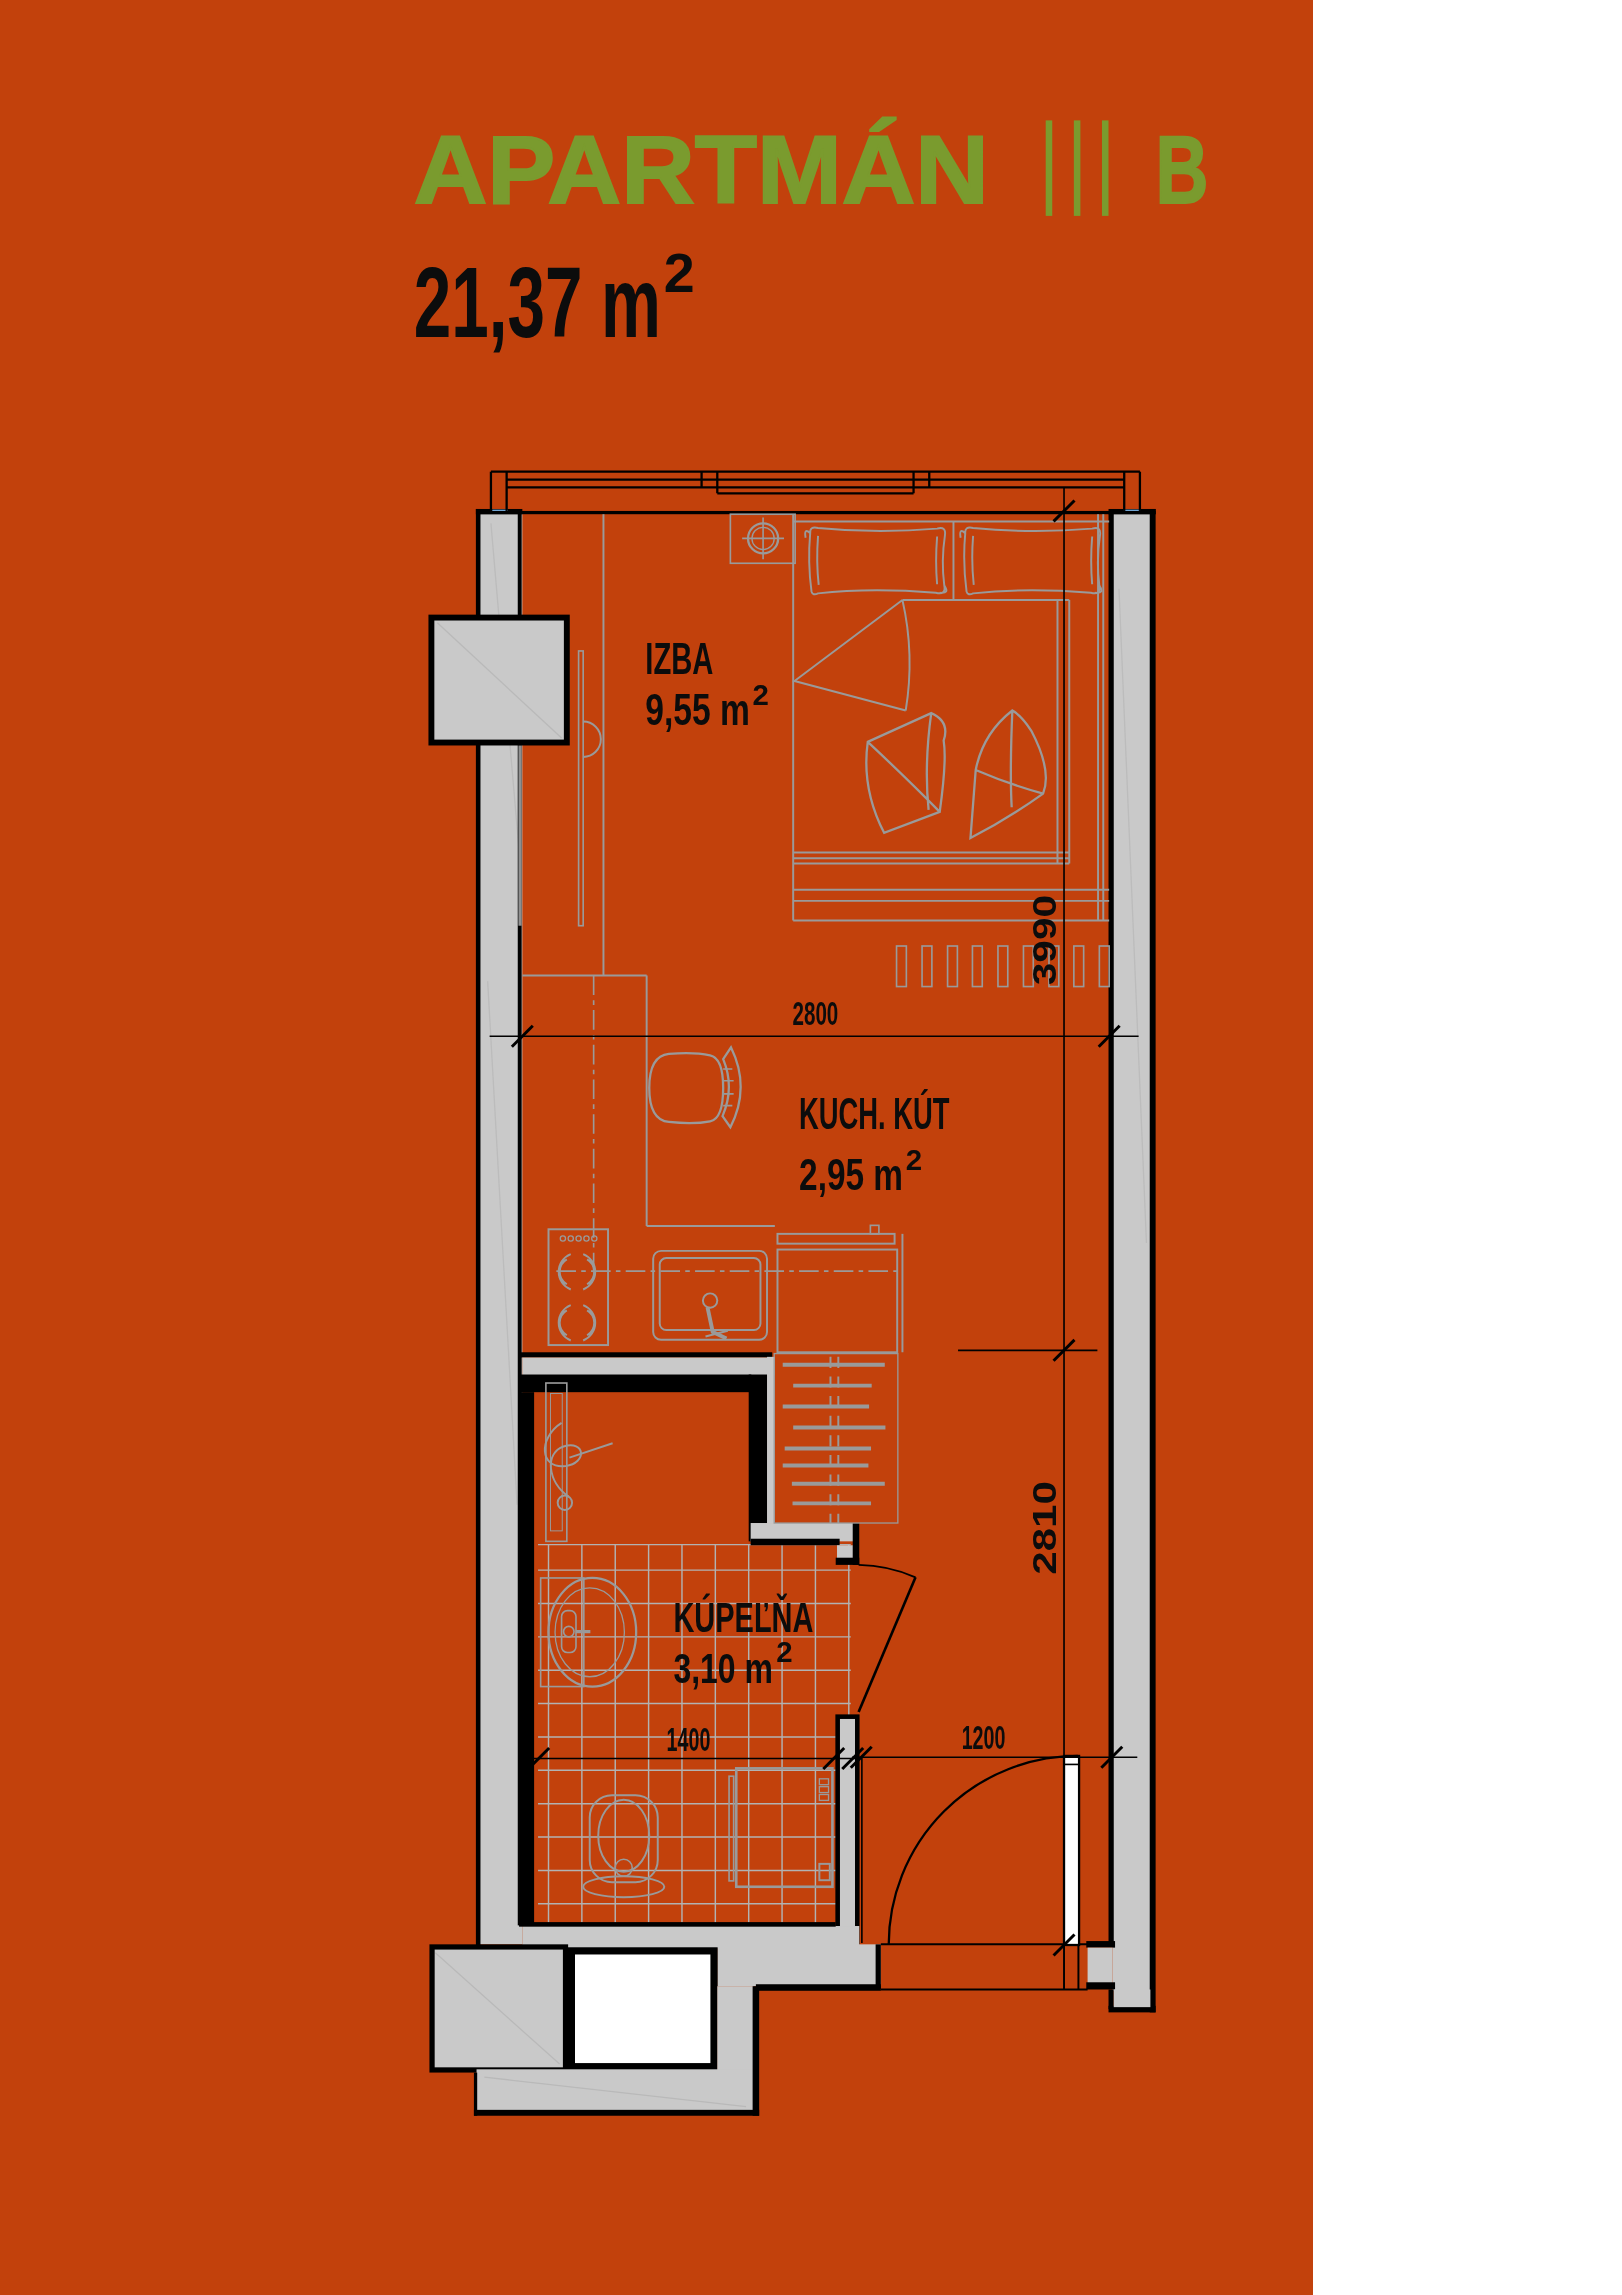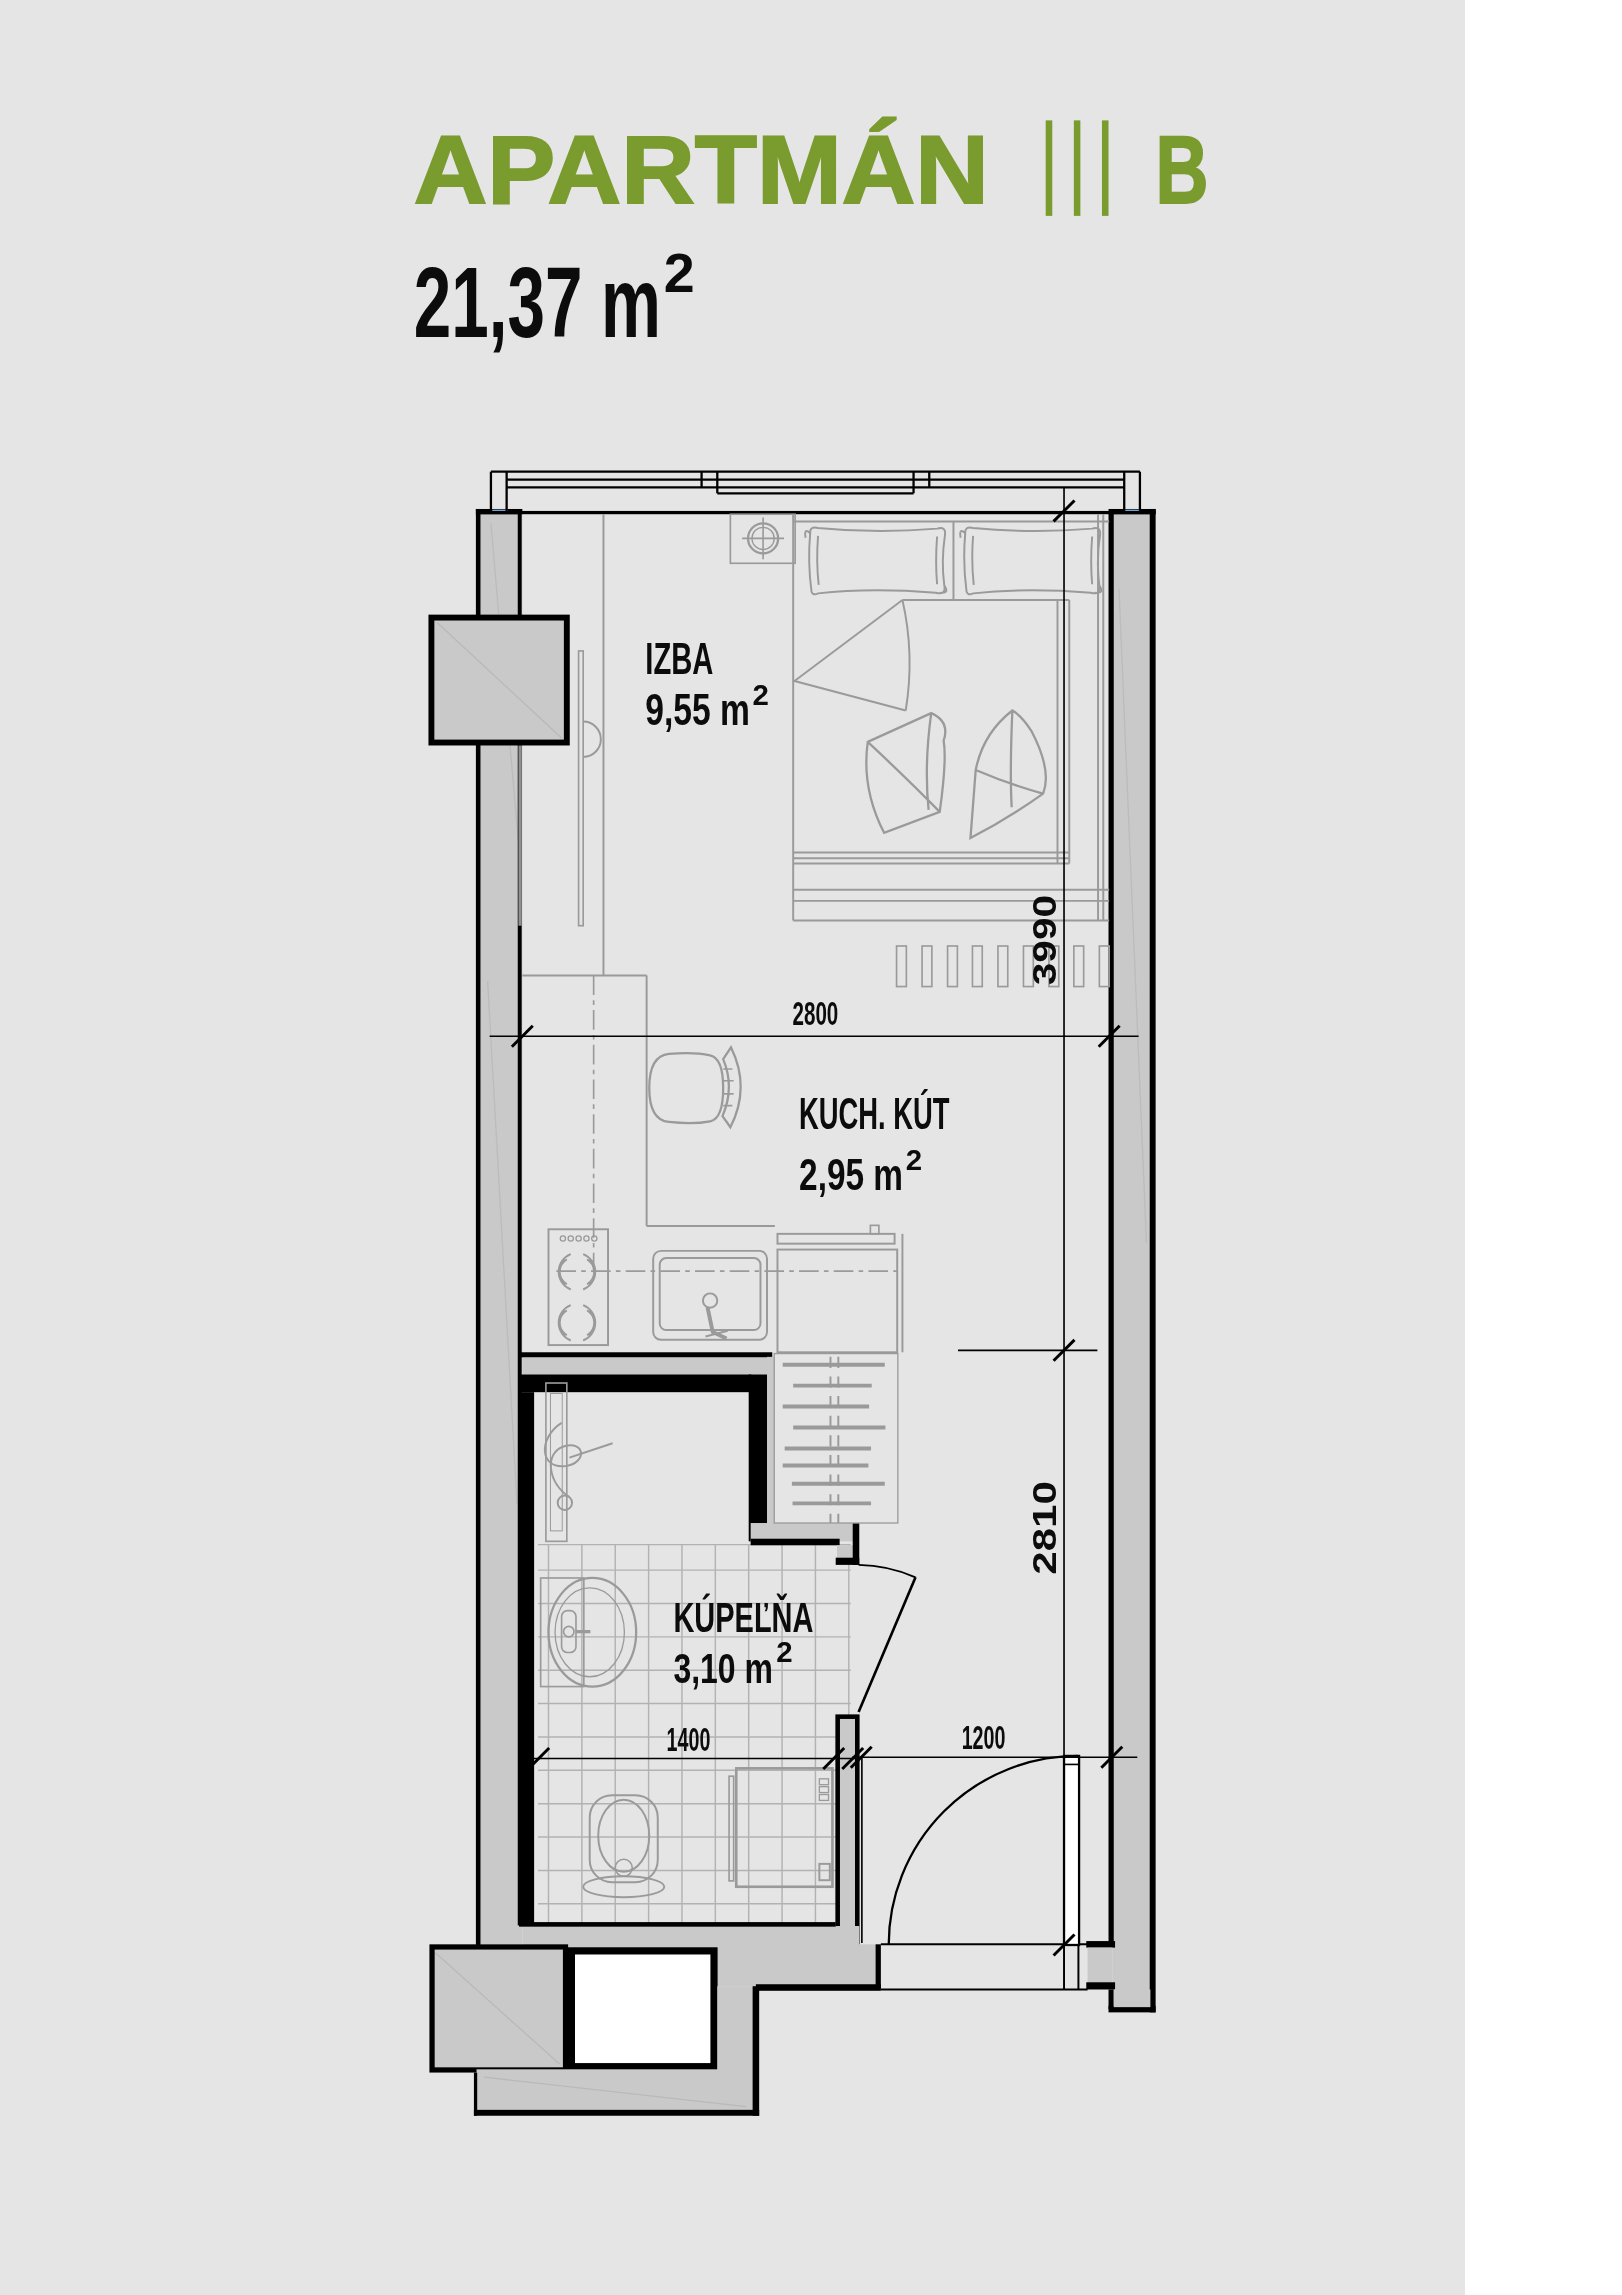--- a/index.html
+++ b/index.html
@@ -1,16 +1,16 @@
 <!DOCTYPE html>
 <html style="font-size:10.5px"><head>
 <meta charset="utf-8">
 <style>
 html,body{margin:0;padding:0;background:#ffffff;}
-.page{position:relative;width:1465px;height:2295px;background:#e5e5e5;overflow:hidden;font-family:"Liberation Sans",sans-serif;}
+.page{position:relative;width:1313px;height:2295px;background:#c2410c;overflow:hidden;font-family:"Liberation Sans",sans-serif;}
 svg{position:absolute;left:0;top:0;display:block;}
 text{font-family:"Liberation Sans",sans-serif;}
 </style>
 </head>
 <body>
 <div class="page">
 <svg width="1623" height="2295" viewBox="0 0 2480 3508" xmlns="http://www.w3.org/2000/svg">
 
 <g id="titleblock">
 

